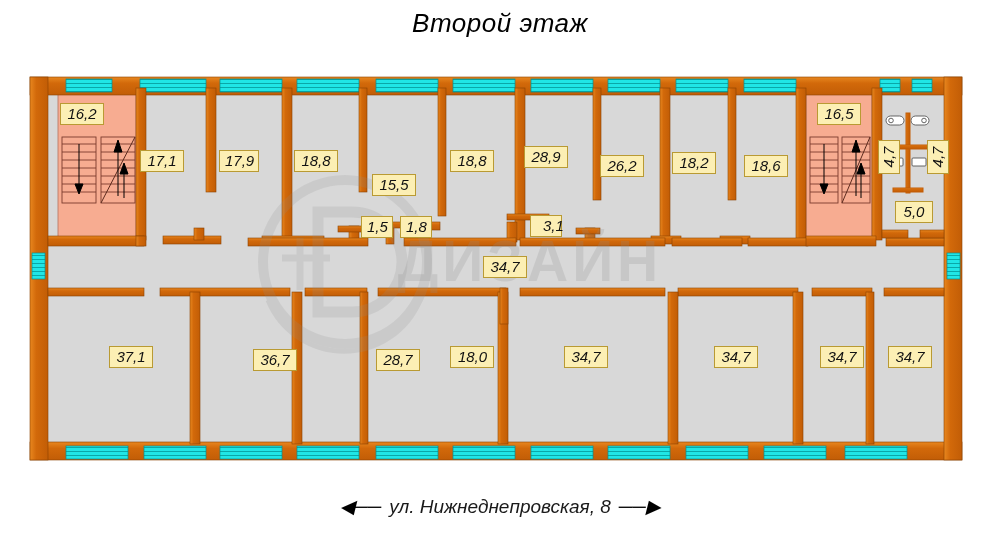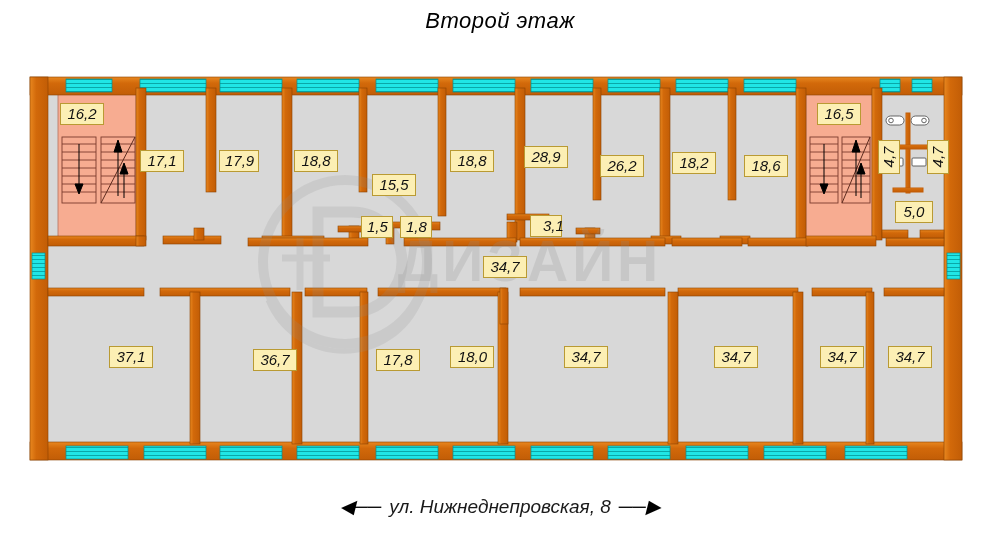--- a/index.html
+++ b/index.html
@@ -23,21 +23,21 @@
   }
   #title {
     position: absolute;
     left: 0;
     top: 8px;
     width: 1000px;
     text-align: center;
     font-family: "Liberation Sans", sans-serif;
     font-style: italic;
     font-weight: normal;
-    font-size: 22px;
+    font-size: 26px;
     color: #000000;
     letter-spacing: 0.5px;
   }
   #street-label {
     position: absolute;
     left: 0;
     top: 495px;
     width: 1000px;
     text-align: center;
     font-family: "Liberation Sans", sans-serif;
@@ -342,21 +342,21 @@
     <div class="area-tag" style="left: 530px; top: 215px; width: 32px; padding-left: 12px;">3,1</div>
 
     <div class="area-tag rot" style="left: 872px; top: 146px; width: 34px;">4,7</div>
     <div class="area-tag rot" style="left: 921px; top: 146px; width: 34px;">4,7</div>
     <div class="area-tag" style="left: 895px; top: 201px; width: 38px;">5,0</div>
 
     <div class="area-tag" style="left: 483px; top: 256px; width: 44px;">34,7</div>
 
     <div class="area-tag" style="left: 109px; top: 346px; width: 44px;">37,1</div>
     <div class="area-tag" style="left: 253px; top: 349px; width: 44px;">36,7</div>
-    <div class="area-tag" style="left: 376px; top: 349px; width: 44px;">17,8</div>
+    <div class="area-tag" style="left: 376px; top: 349px; width: 44px;">28,7</div>
     <div class="area-tag" style="left: 450px; top: 346px; width: 44px; padding-left: 6px;">18,0</div>
     <div class="area-tag" style="left: 564px; top: 346px; width: 44px;">34,7</div>
     <div class="area-tag" style="left: 714px; top: 346px; width: 44px;">34,7</div>
     <div class="area-tag" style="left: 820px; top: 346px; width: 44px;">34,7</div>
     <div class="area-tag" style="left: 888px; top: 346px; width: 44px;">34,7</div>
   </div>
 
   <div id="street-label">
     <span class="arrow-l">◀──</span><span class="txt">ул. Нижнеднепровская, 8</span><span class="arrow-r">──▶</span>
   </div>

